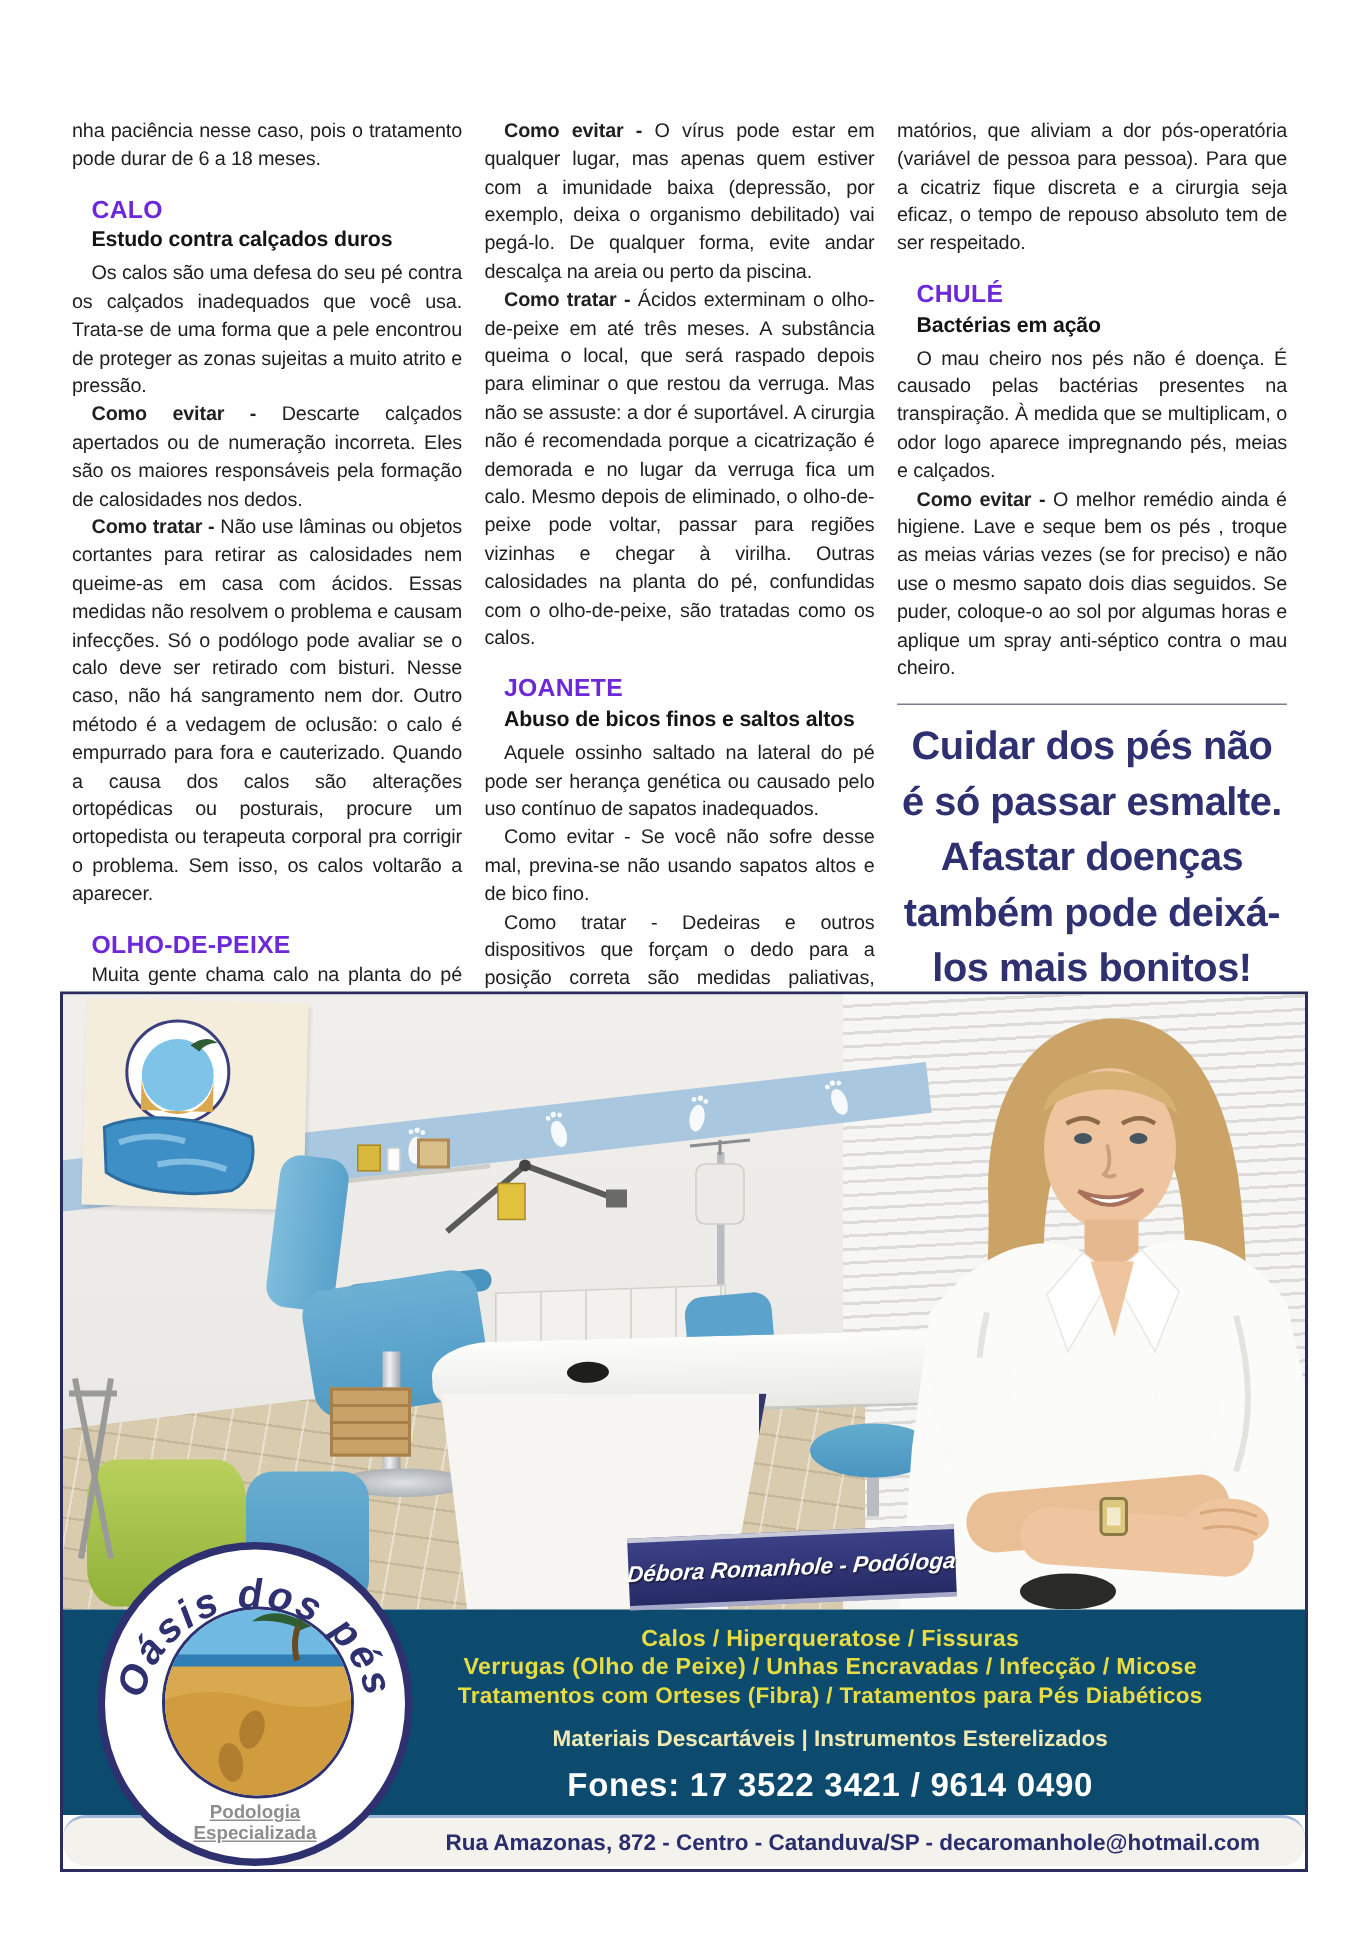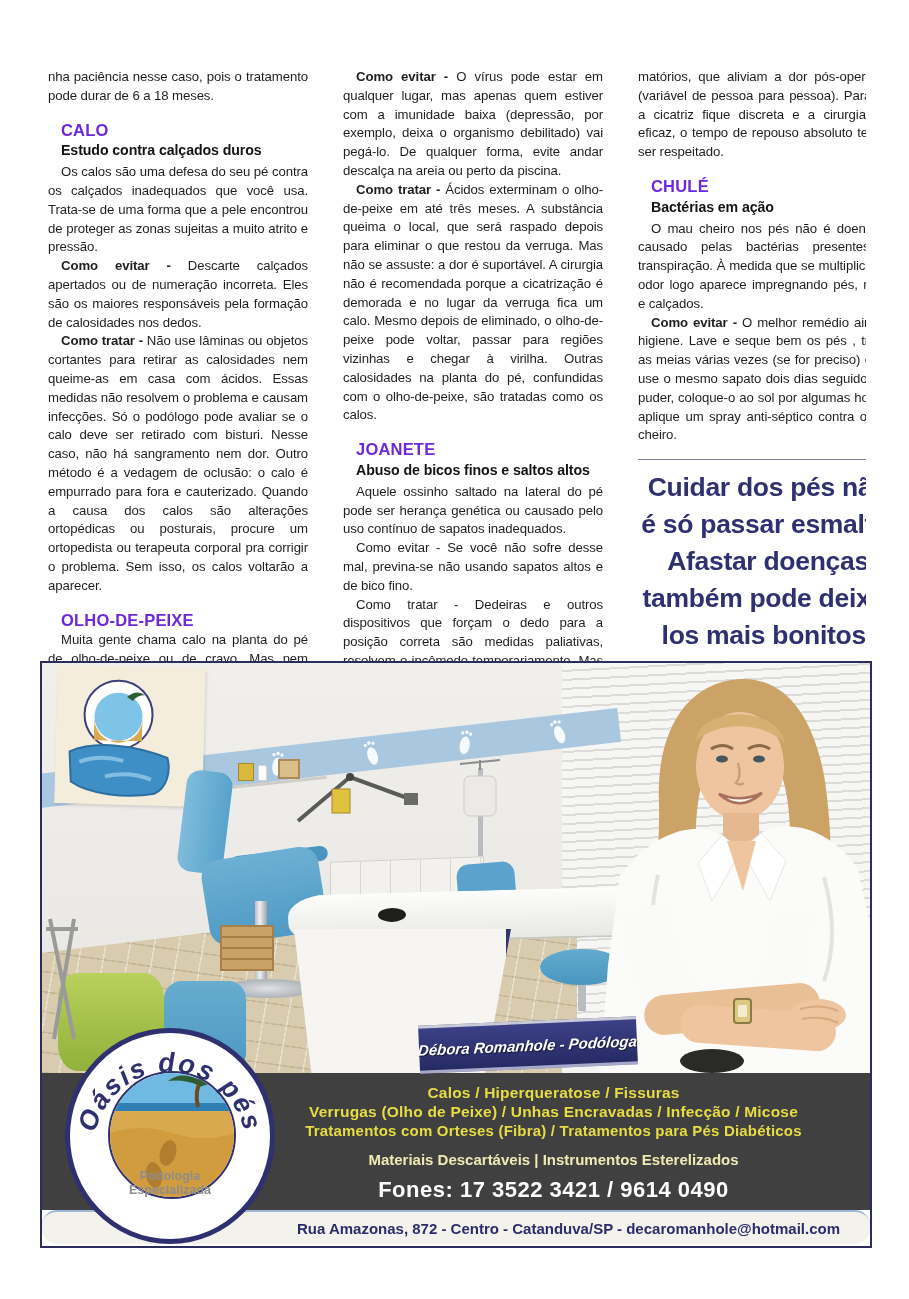--- a/index.html
+++ b/index.html
@@ -1,20 +1,20 @@
 <!DOCTYPE html>
 <html><head>
 <meta charset="utf-8">
 <style>
   html,body{margin:0;padding:0;background:#fff;}
   .page{position:relative;width:909px;height:1299px;background:#fff;overflow:hidden;
         font-family:"Liberation Sans",sans-serif;color:#1f1f1f;}
   
-  .columns{position:absolute;left:48px;top:68px;width:818px;height:600px;
-           display:flex;gap:35px;overflow:hidden;}
+  .columns{position:absolute;left:48px;top:78px;width:818px;height:600px;
+           display:flex;gap:15px;overflow:hidden;}
   .col{width:260px;flex:0 0 260px;font-size:13.2px;line-height:18.8px;text-align:justify;
        letter-spacing:-0.1px;}
   .p{margin:0;text-indent:13px;}
   .p.noind{text-indent:0;}
   .lead{font-weight:bold;}
   .sec-h{color:#6d28d9;font-weight:bold;font-size:16.5px;letter-spacing:.2px;
          margin:15px 0 2px;padding-left:13px;}
   .sec-sub{font-weight:bold;color:#141414;font-size:14.2px;margin:0 0 3px;padding-left:13px;}
   .callout{margin-top:14px;}
   .rule{border:0;border-top:1.5px solid #7c7c90;margin:0;}
@@ -43,34 +43,34 @@
   .cabinet{position:absolute;left:288px;top:196px;width:152px;height:40px;background:#f2f1ed;
            border:1px solid #d3d1cb;transform:skewY(-2deg);
            background-image:repeating-linear-gradient(90deg,transparent 0 29px,#d8d6d0 29px 30px);}
   .stand{position:absolute;left:398px;top:95px;width:82px;height:145px;}
   .ribbon{position:absolute;left:377px;top:358px;width:218px;height:42px;z-index:20;
           background:linear-gradient(180deg,#3c4187,#262a64);transform:rotate(-2.5deg);
           border-top:3px solid rgba(255,255,255,.75);border-bottom:3px solid rgba(255,255,255,.55);
           display:flex;align-items:center;justify-content:center;}
   .ribbon span{color:#fff;font-style:italic;font-weight:bold;font-size:15px;
                transform:skewX(-8deg);text-shadow:1px 1px 1px rgba(0,0,0,.5);white-space:nowrap;}
-  .banner{position:relative;width:828px;height:137px;background:#404040;
+  .banner{position:relative;width:828px;height:137px;background:#0c4a6e;
           box-sizing:border-box;padding:10px 10px 6px 205px;text-align:center;}
   .svc{color:#e7dc43;font-weight:bold;font-size:15.5px;line-height:19px;letter-spacing:.2px;}
   .svc.l3{font-size:15px;}
   .materials{color:#efe9b4;font-weight:bold;font-size:15px;margin-top:11px;}
   .phones{color:#fff;font-weight:bold;font-size:22px;margin-top:9px;letter-spacing:.5px;}
   .addrbar{position:relative;width:828px;height:34px;background:#f4f2ec;
            border-top:2px solid #9fb8d8;box-sizing:border-box;
            display:flex;align-items:center;justify-content:center;padding-left:225px;border-radius:15px;}
   .addrbar span{color:#2a2d6b;font-weight:bold;font-size:15px;white-space:nowrap;}
   .brand-logo{position:absolute;left:23px;top:365px;width:210px;height:216px;z-index:30;
               background:#fff;border:5px solid #2e3070;border-radius:50%;box-sizing:border-box;}
-  .logo-tag{position:absolute;left:0;bottom:42px;width:100%;text-align:center;
-            color:#8d8d8d;font-weight:bold;font-size:12.5px;line-height:14px;}
+  .logo-tag{position:absolute;left:0;bottom:10px;width:100%;text-align:center;
+            color:#8d8d8d;font-weight:bold;font-size:12.5px;line-height:14px;text-decoration:underline;}
   .logo-inner{position:absolute;left:38px;top:38px;width:124px;height:124px;border-radius:50%;
               overflow:hidden;border:2px solid #2e3070;}
   .arc-svg{position:absolute;left:0;top:0;width:100%;height:100%;}
   
   .chair-back{position:absolute;left:140px;top:108px;width:46px;height:102px;border-radius:14px;
               background:linear-gradient(90deg,#7fbcdc,#58a2cb);transform:rotate(7deg);}
   .chair-seat{position:absolute;left:163px;top:190px;width:118px;height:86px;border-radius:18px;
               background:linear-gradient(180deg,#6db0d4,#4f9ac4);transform:rotate(-9deg);}
   .chair-arm{position:absolute;left:188px;top:188px;width:98px;height:15px;border-radius:8px;
              background:#4a94c0;transform:rotate(-7deg);}

